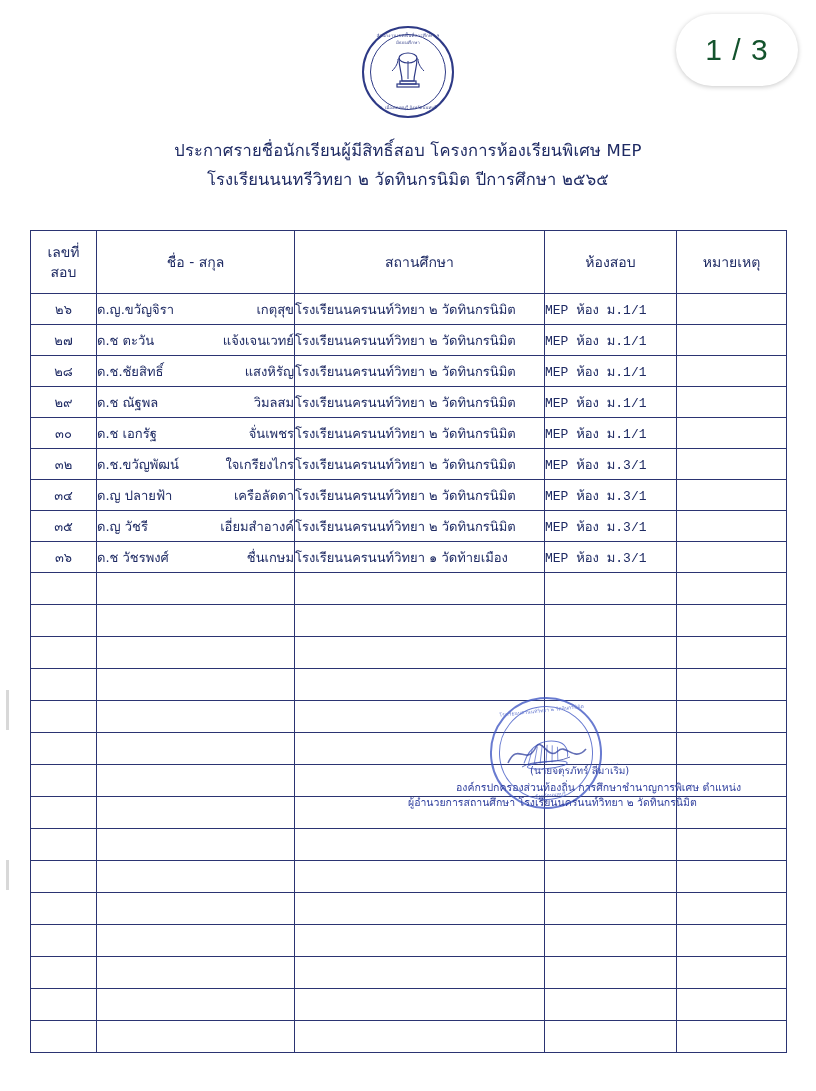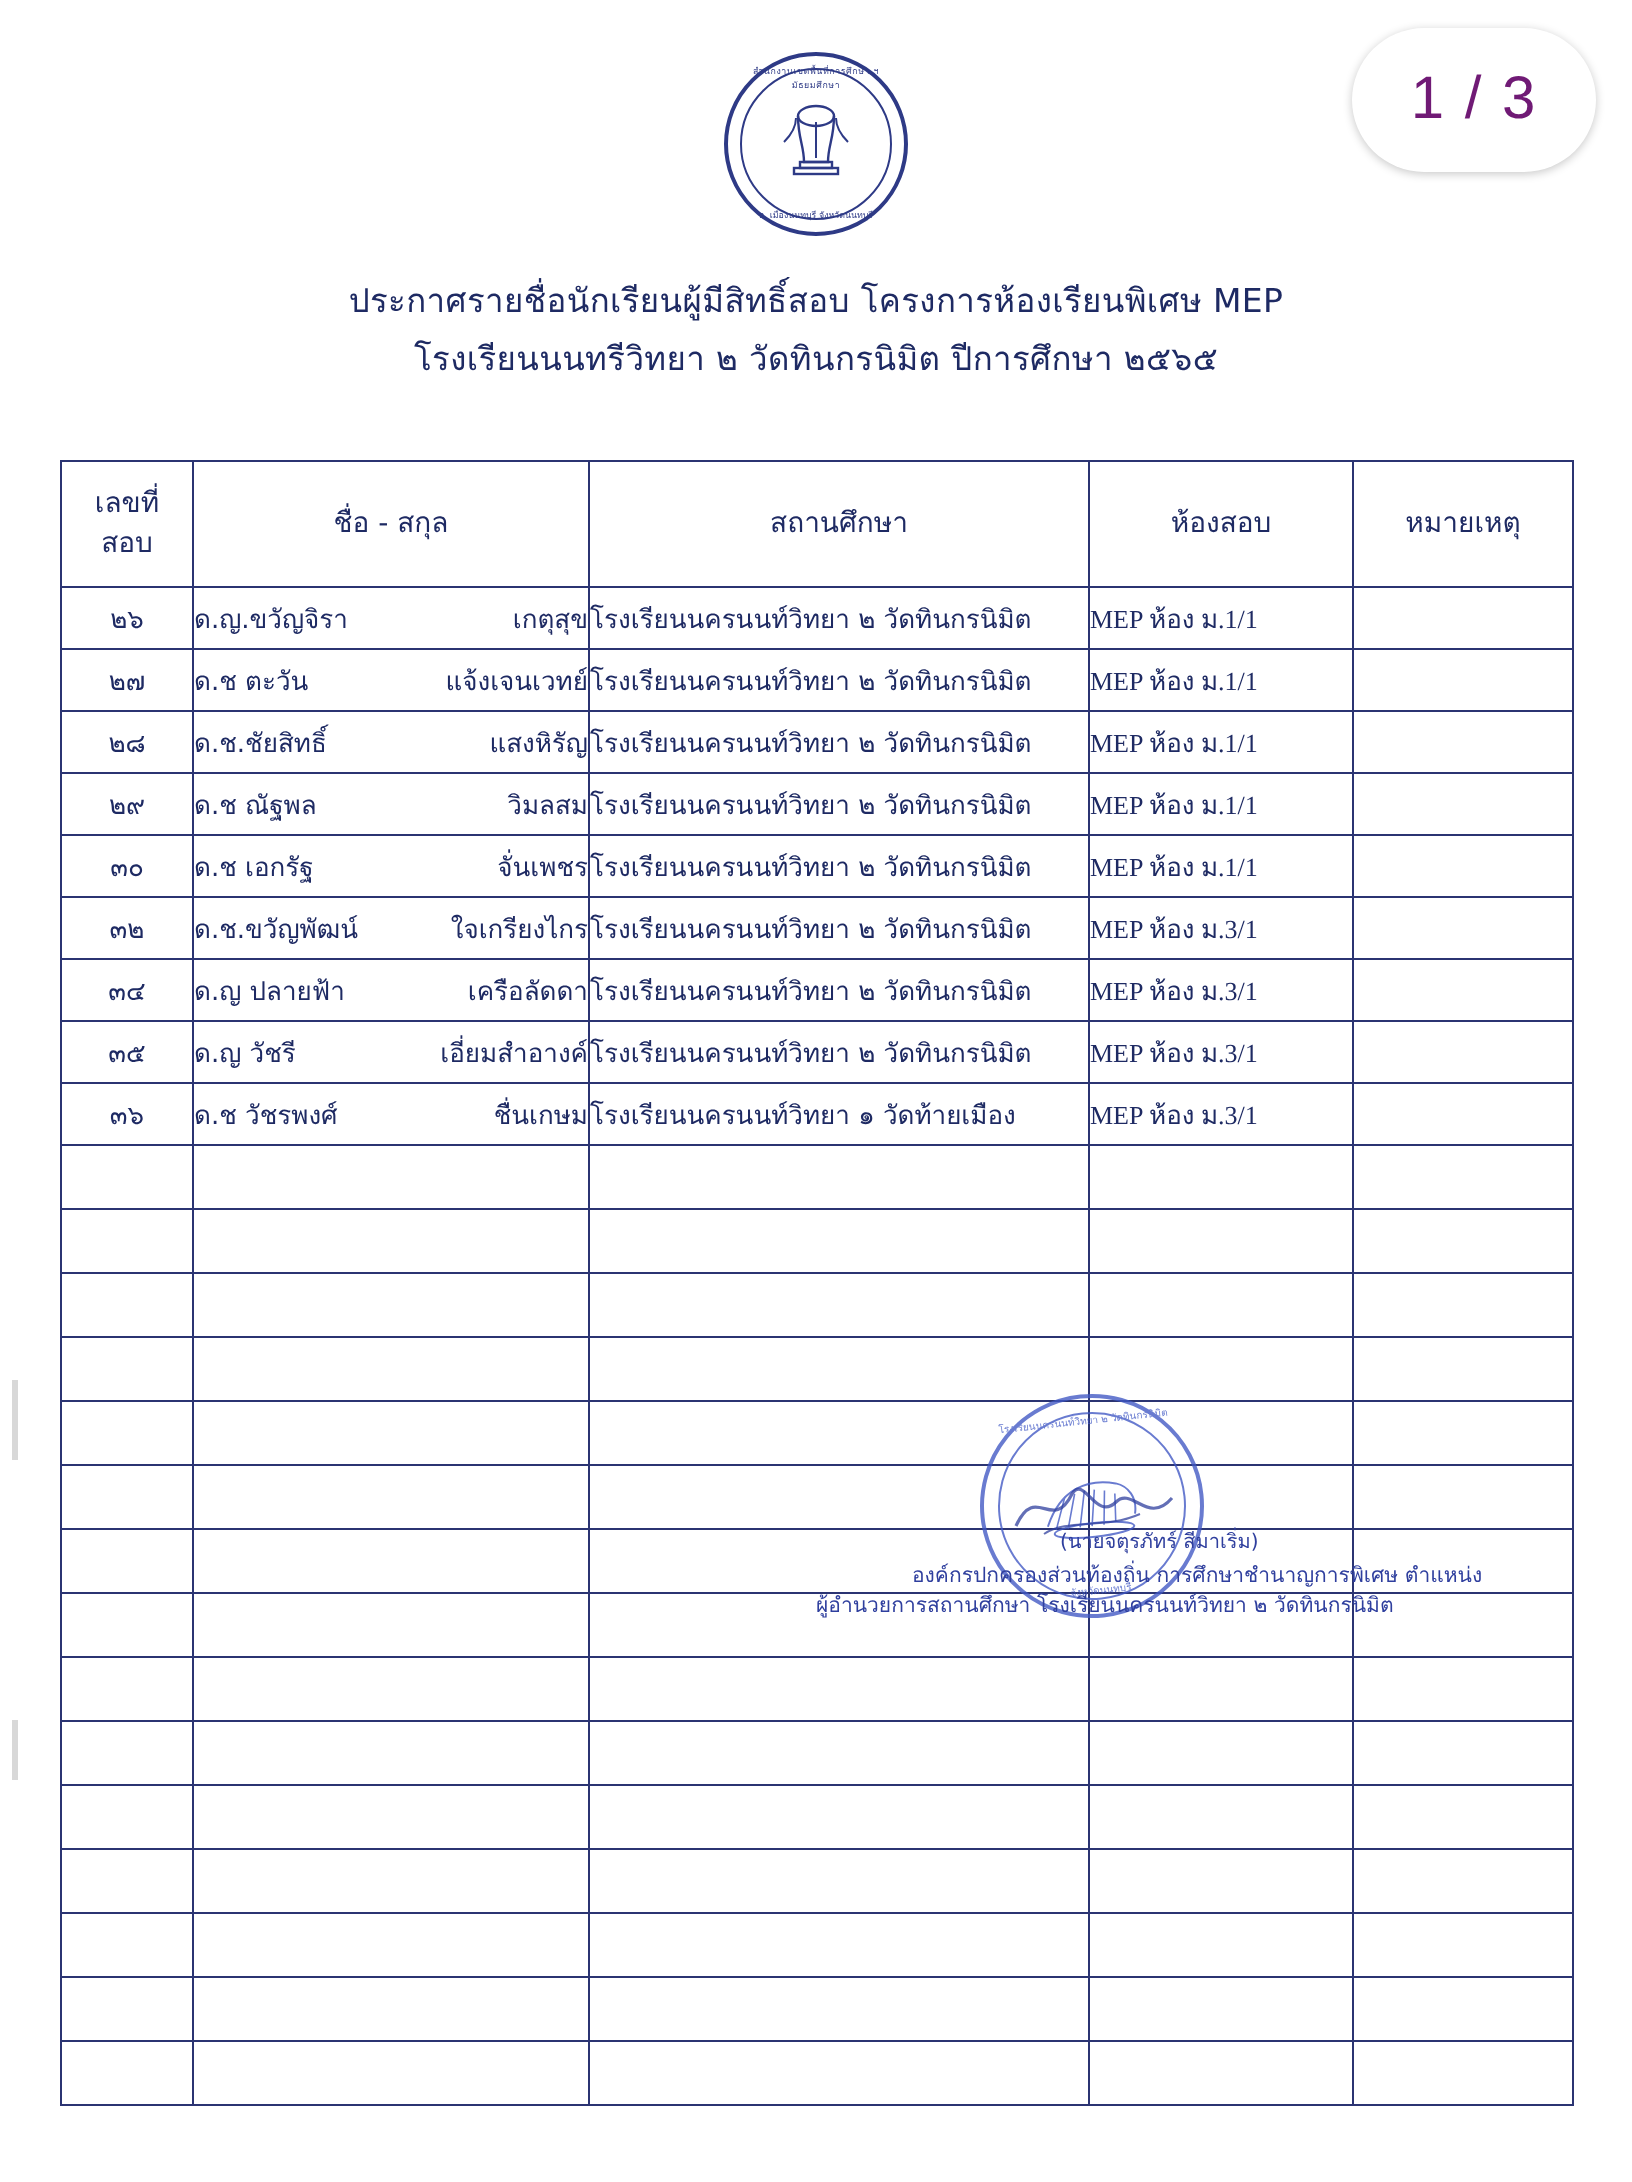--- a/index.html
+++ b/index.html
@@ -23,21 +23,21 @@
     right: 18px;
     width: 122px;
     height: 72px;
     border-radius: 40px;
     background: #ffffff;
     box-shadow: 0 1px 5px rgba(0,0,0,0.22);
     display: flex;
     align-items: center;
     justify-content: center;
     font-size: 30px;
-    color: #701a75;
+    color: #14532d;
     font-family: "Liberation Sans", sans-serif;
     letter-spacing: 1px;
   }
 
   
   .emblem-wrap {
     position: absolute;
     top: 26px;
     left: 0;
     right: 0;
@@ -141,21 +141,21 @@
   td.c-name .nm-first { display: inline-block; }
   td.c-name .nm-last { float: right; }
   td.c-school {
     padding-left: 6px;
     font-size: 12.5px;
     white-space: nowrap;
   }
   td.c-room {
     padding-left: 7px;
     font-size: 12.5px;
-    font-family: Liberation Serif, serif;
+    font-family: Liberation Mono, monospace;
   }
   td.c-note {
     text-align: center;
     font-size: 13px;
   }
   td.empty { height: 31px; }
 
   
   .seal-layer {
     position: absolute;

